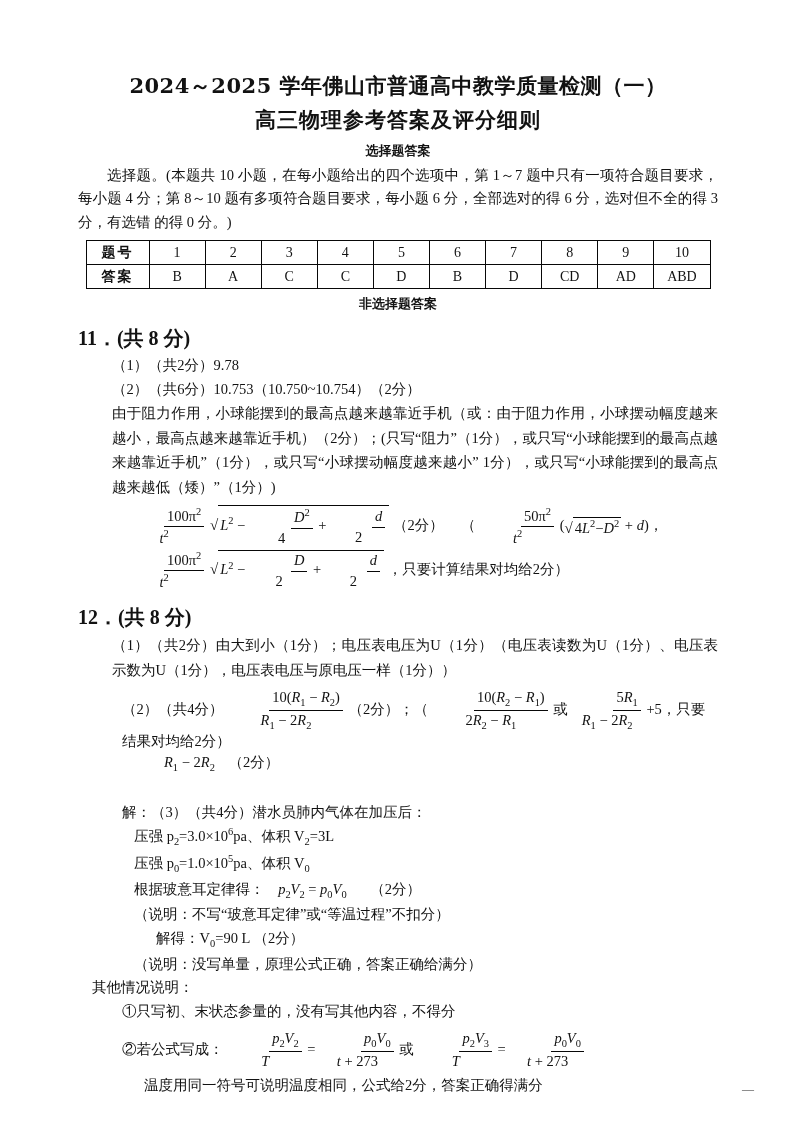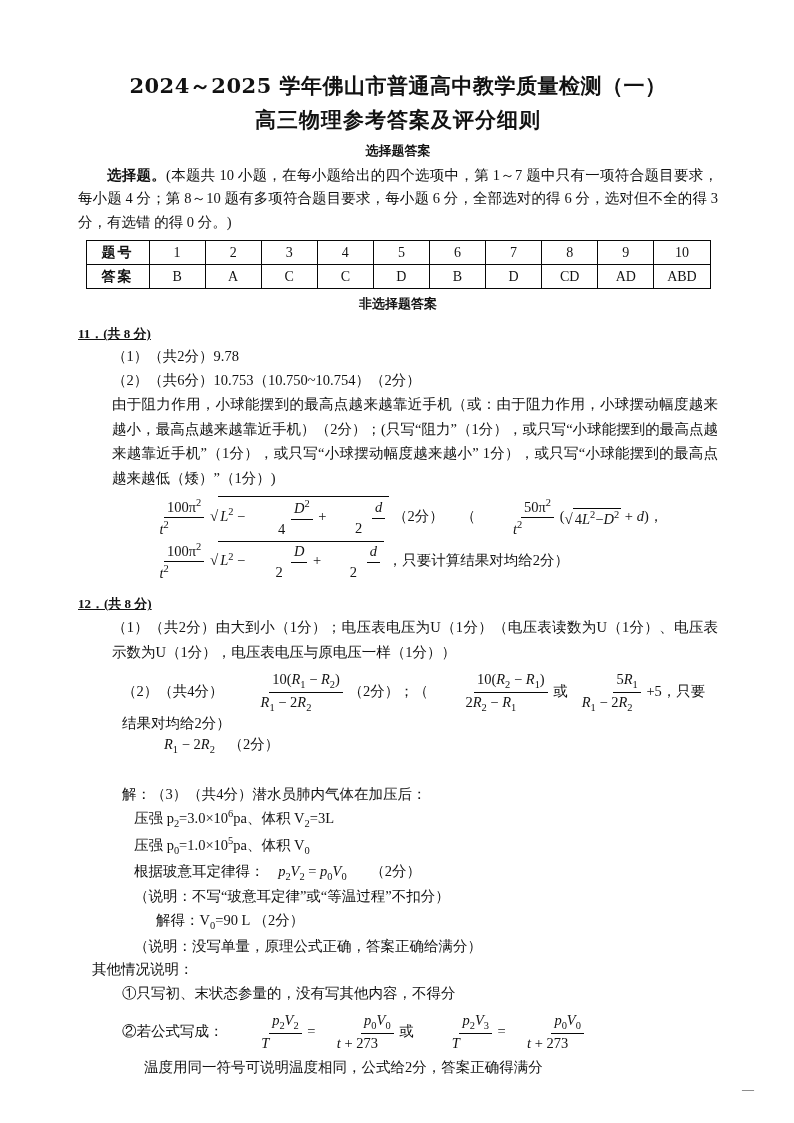--- a/index.html
+++ b/index.html
@@ -52,21 +52,21 @@
     margin: 6px 0 4px 0;
   }
   .para {
     font-size: 14.5px;
     line-height: 1.62;
     text-align: justify;
   }
   .indent2 {
     text-indent: 2em;
   }
-  .bold { font-weight: bold; }
+  .bold { font-weight: normal; }
   table.ans {
     border-collapse: collapse;
     width: 625px;
     margin: 6px auto 4px auto;
     table-layout: fixed;
   }
   table.ans td {
     border: 1px solid #111;
     text-align: center;
     font-size: 14px;
@@ -74,24 +74,23 @@
     padding: 0;
     font-family: "Liberation Serif", serif;
   }
   table.ans td.hd {
     font-weight: bold;
     width: 62px;
     letter-spacing: 2px;
   }
   .qblock { margin-top: 12px; }
   .qhead {
-    font-size: 13px;
+    font-size: 20px;
     font-weight: bold;
     margin-bottom: 2px;
-    text-decoration: underline;
   }
   .lvl1 { margin-left: 34px; font-size: 14.5px; line-height: 1.62; }
   .lvl2 { margin-left: 56px; font-size: 14.5px; line-height: 1.62; }
   .lvl3 { margin-left: 78px; font-size: 14.5px; line-height: 1.62; }
   .flow { margin-left: 34px; font-size: 14.5px; line-height: 1.68; text-align: justify; }
   .it { font-style: italic; font-family: "Liberation Serif", serif; }
   .frac {
     display: inline-block;
     vertical-align: middle;
     text-align: center;

